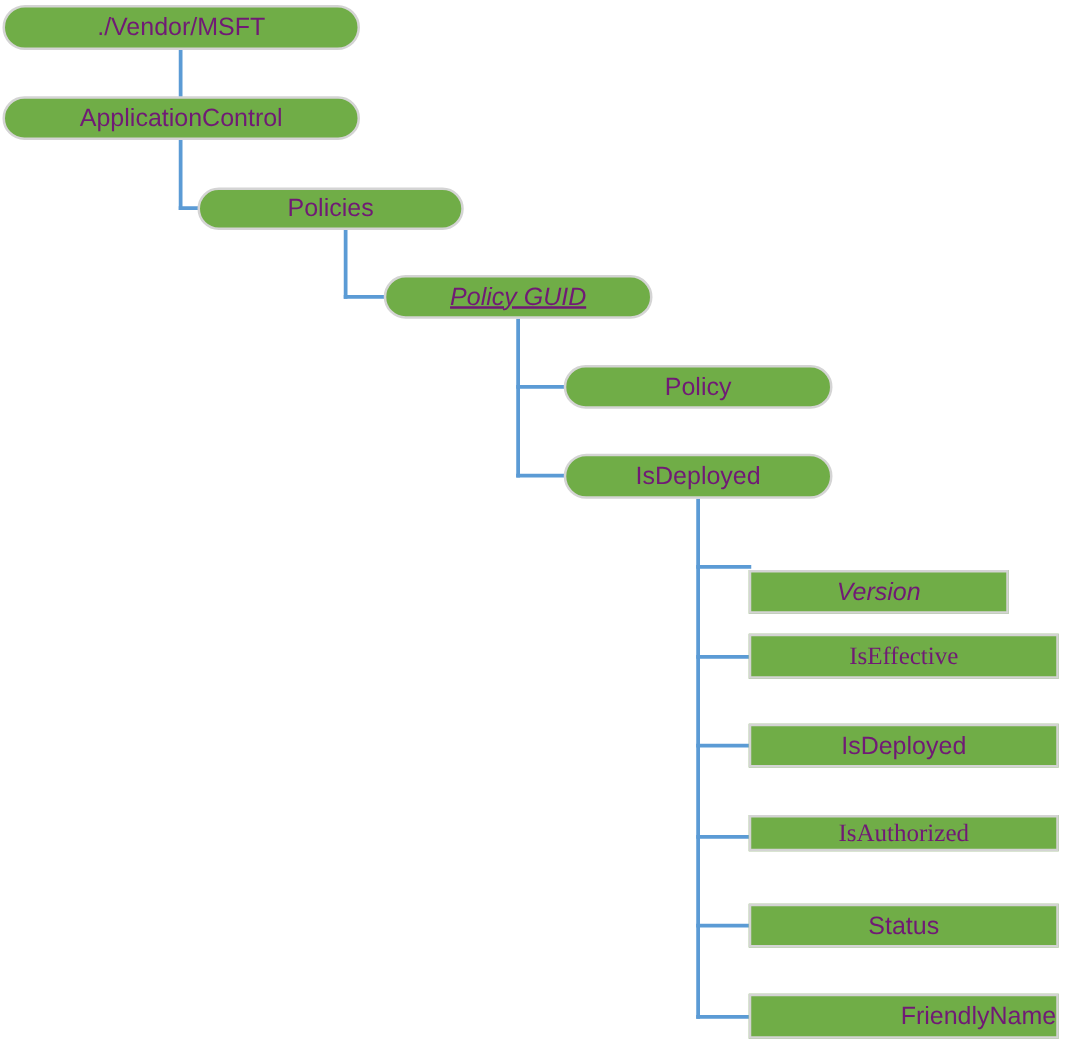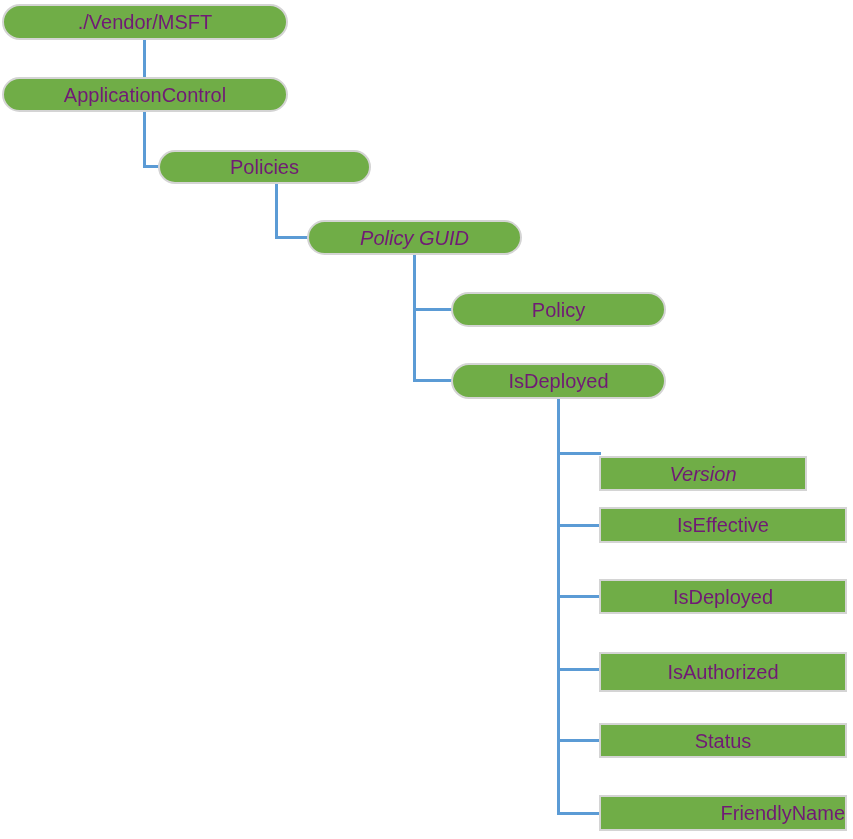--- a/index.html
+++ b/index.html
@@ -66,45 +66,45 @@
   </div>
 
   <div class="node pill" style="left:2px;   top:77px;  width:286px; height:35px;">
     <span>ApplicationControl</span>
   </div>
 
   <div class="node pill" style="left:158px; top:150px; width:213px; height:34px;">
     <span>Policies</span>
   </div>
 
-  <div class="node pill italic" style="left:307px; top:220px; width:215px; height:35px;">
+  <div class="node pill italic" style="left:307px; top:220px; width:215px; height:35px;text-decoration:underline;">
     <span>Policy GUID</span>
   </div>
 
   <div class="node pill" style="left:451px; top:292px; width:215px; height:35px;">
     <span>Policy</span>
   </div>
 
   <div class="node pill" style="left:451px; top:363px; width:215px; height:36px;">
     <span>IsDeployed</span>
   </div>
 
   <div class="node rect" style="left:599px; top:456px; width:208px; height:35px;font-style:italic;">
     <span>Version</span>
   </div>
 
-  <div class="node rect" style="left:599px; top:507px; width:248px; height:36px;">
+  <div class="node rect" style="left:599px; top:507px; width:248px; height:36px;font-family:Liberation Serif, serif;">
     <span>IsEffective</span>
   </div>
 
   <div class="node rect" style="left:599px; top:579px; width:248px; height:35px;">
     <span>IsDeployed</span>
   </div>
 
-  <div class="node rect" style="left:599px; top:652px; width:248px; height:40px;">
+  <div class="node rect" style="left:599px; top:652px; width:248px; height:29px;font-family:Liberation Serif, serif;">
     <span>IsAuthorized</span>
   </div>
 
   <div class="node rect" style="left:599px; top:723px; width:248px; height:35px;">
     <span>Status</span>
   </div>
 
   <div class="node rect" style="left:599px; top:795px; width:248px; height:36px;justify-content:flex-end;">
     <span>FriendlyName</span>
   </div>

